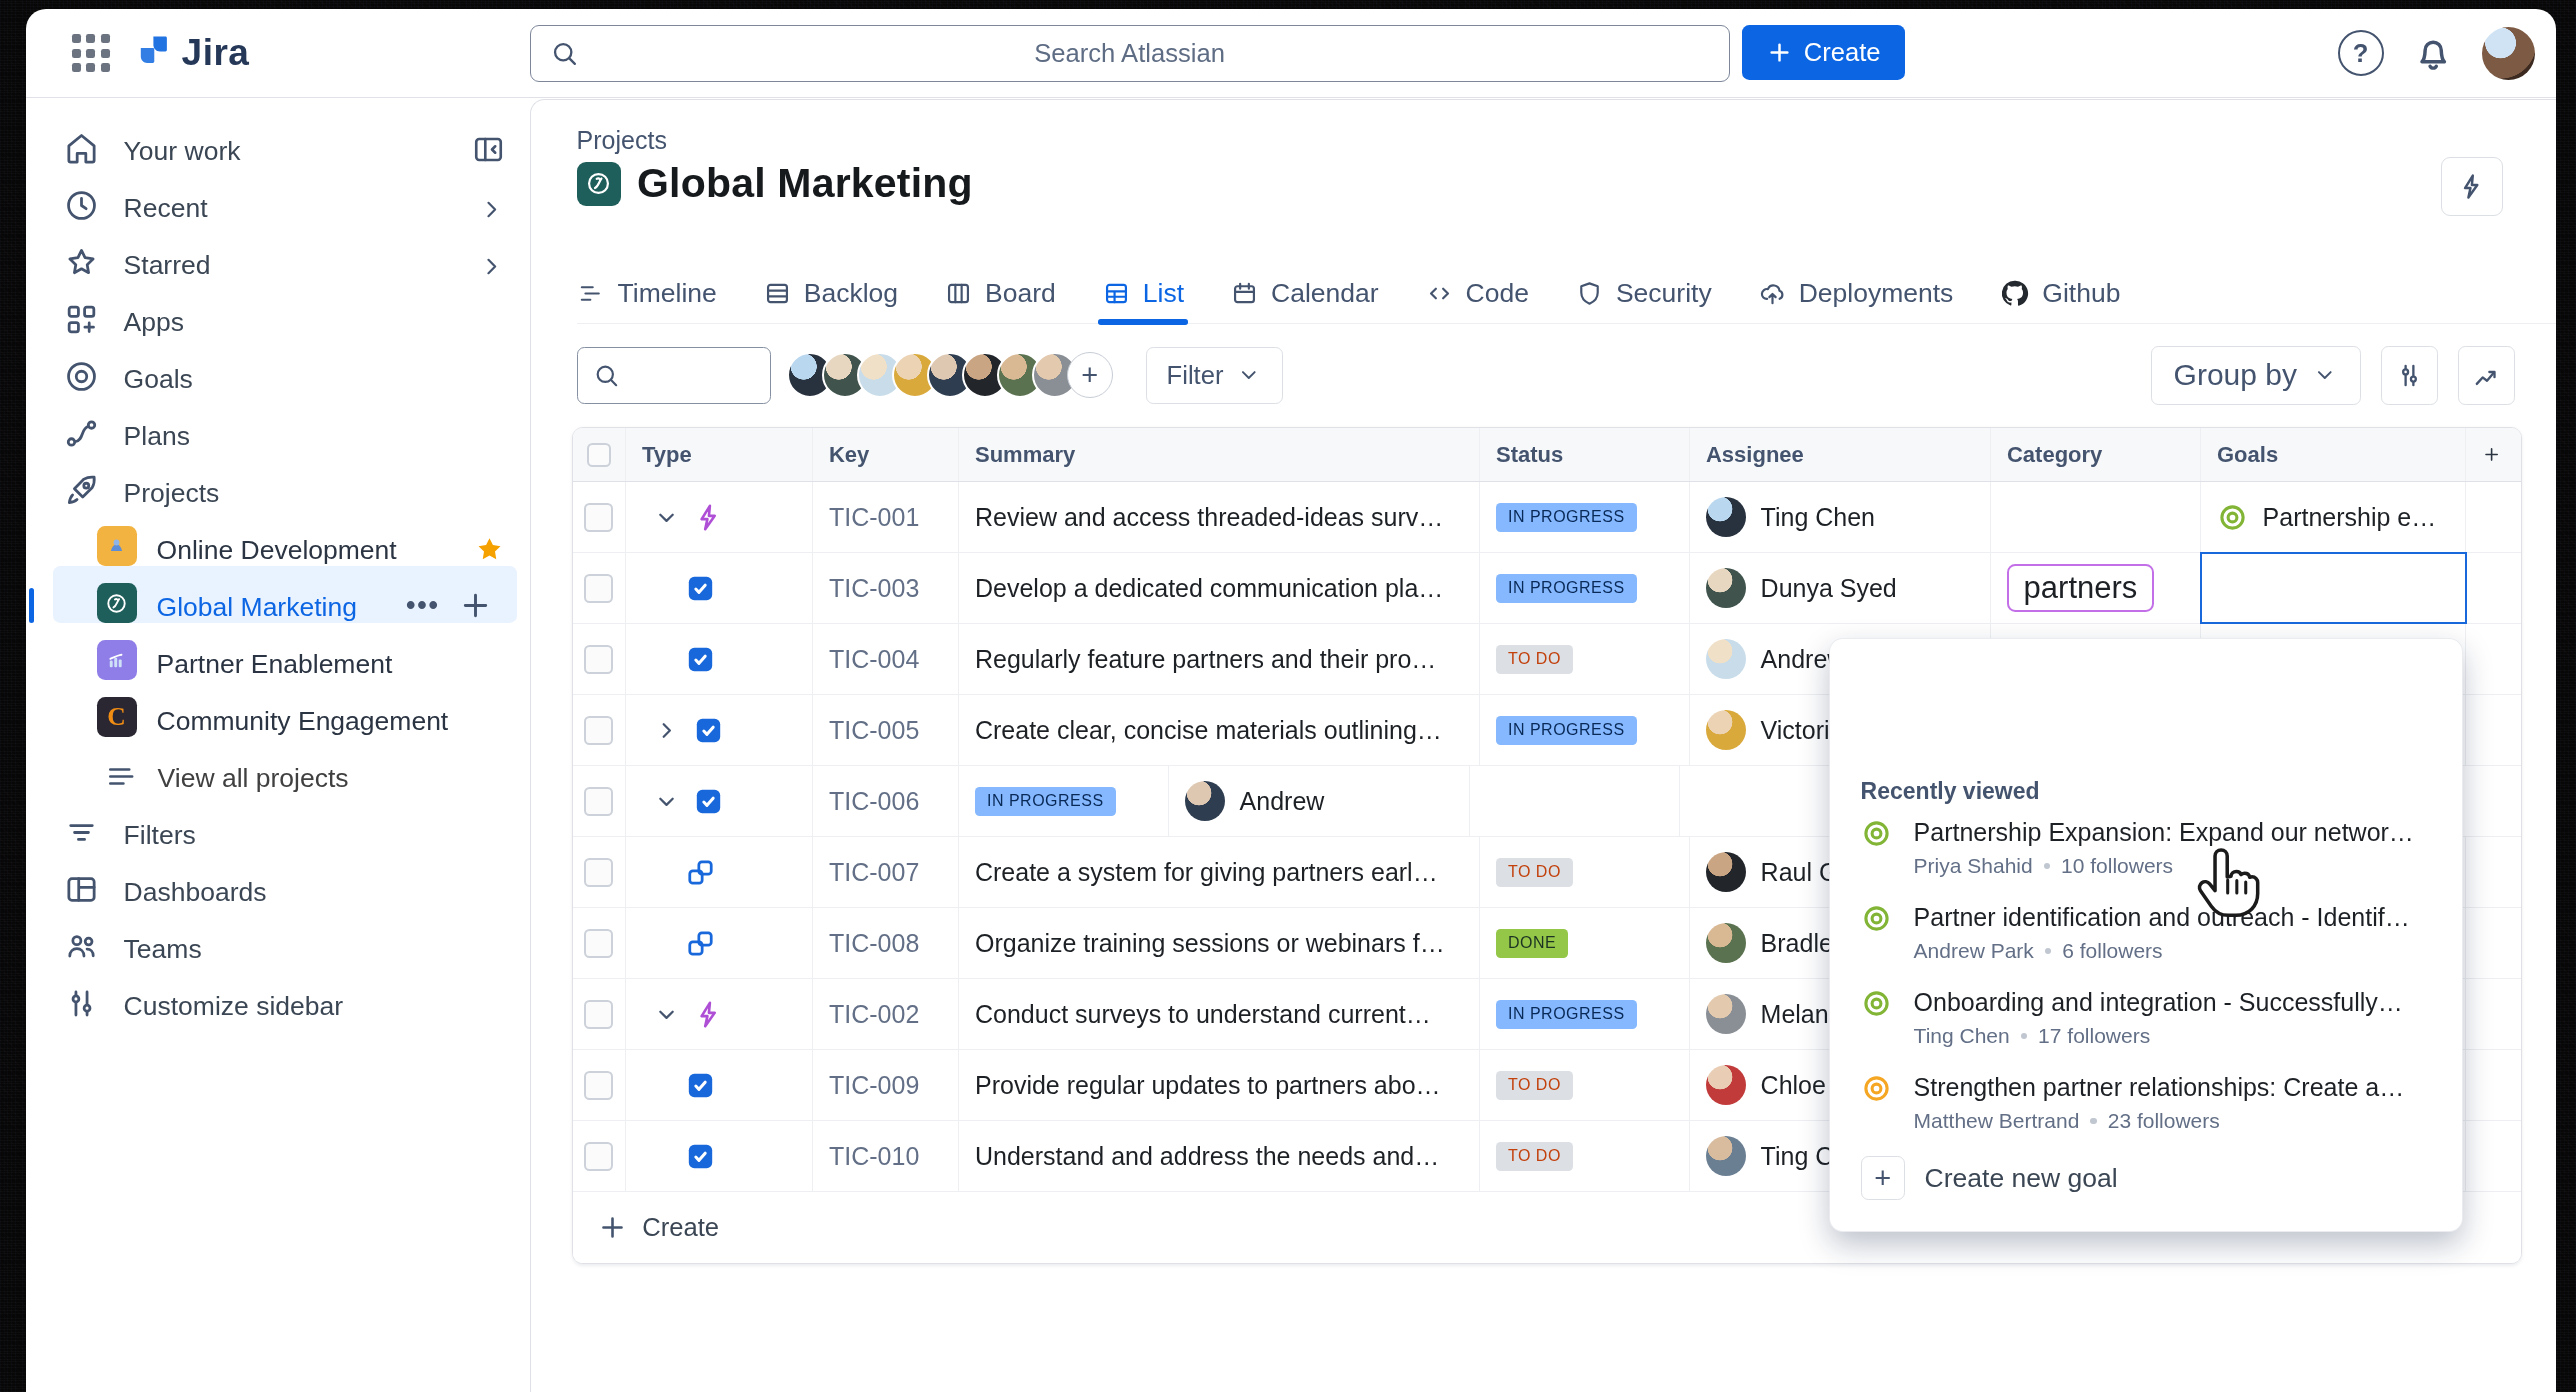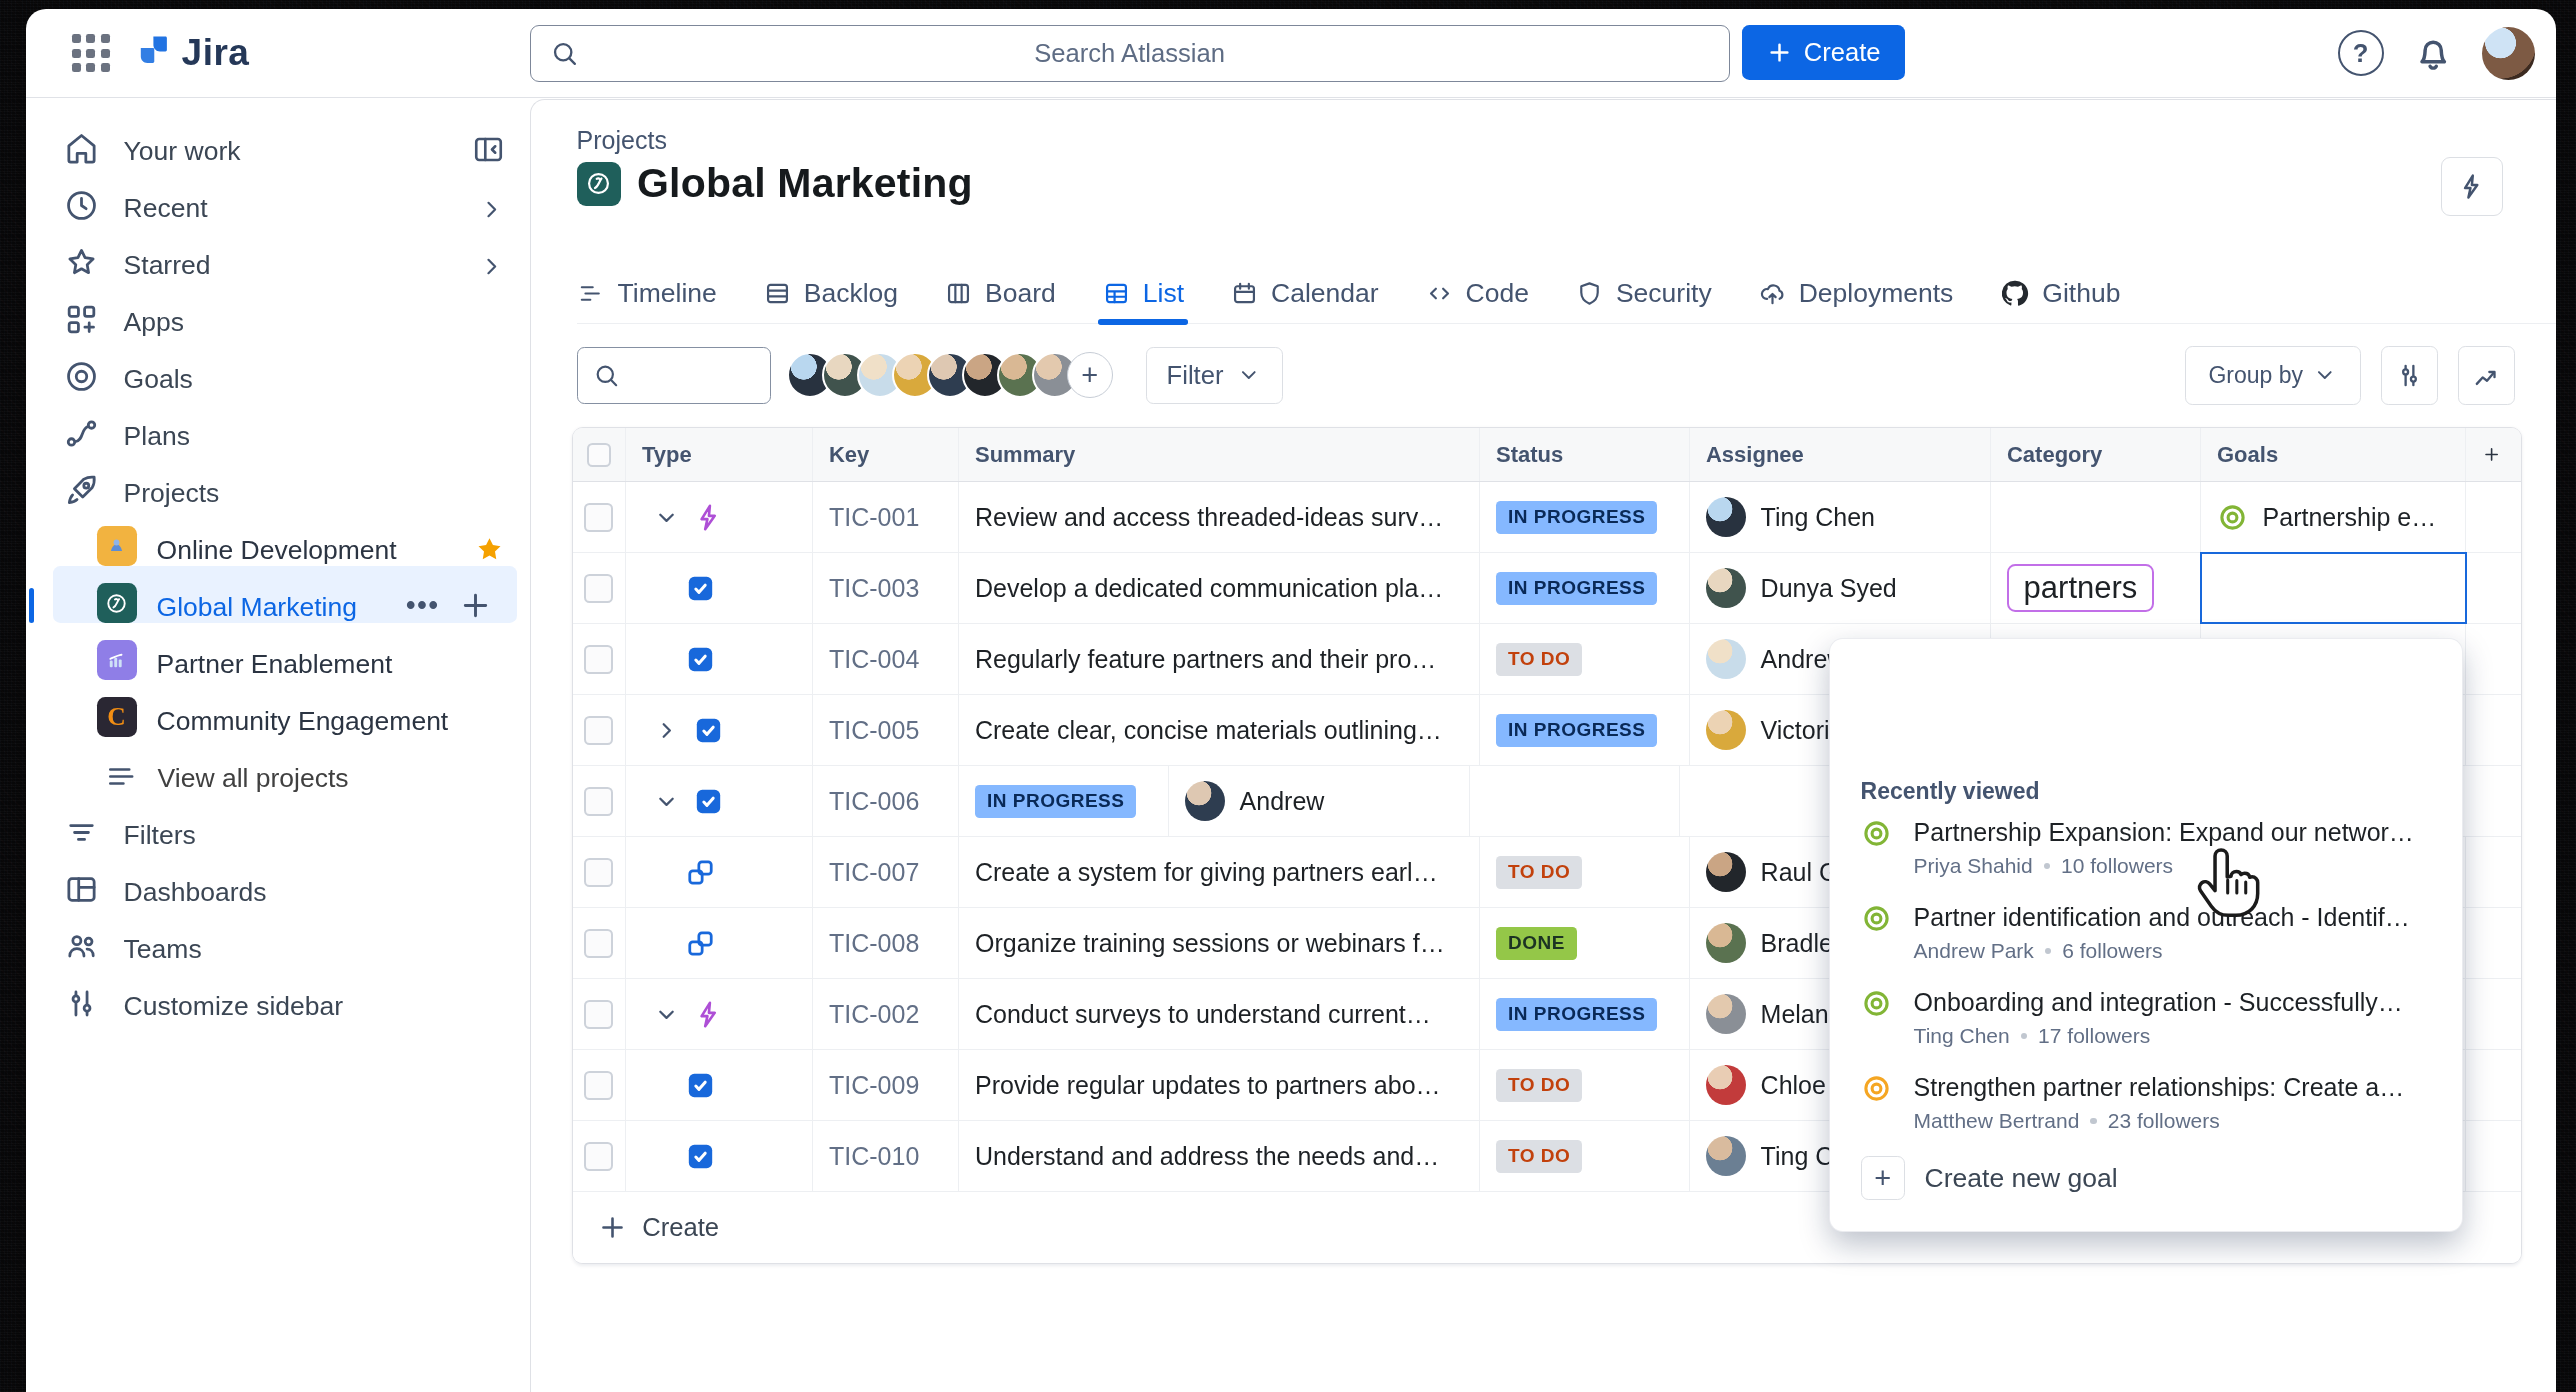--- a/index.html
+++ b/index.html
@@ -66,37 +66,37 @@
   .toolbar{position:absolute;left:46px;right:41px;top:245px;height:60px;display:flex;align-items:center}
   .tsearch{width:192px;height:55px;border:1.8px solid #8590A2;border-radius:7.3px;display:flex;align-items:center;background:#fff}
   .tsearch .mag{margin-left:14.6px}
   .avgroup{display:flex;align-items:center;margin-left:27px}
   .avgroup .avatar{width:42px;height:42px;border:2.7px solid #fff;margin-left:-11px}
   .plus-av{width:44px;height:44px;border-radius:50%;background:#fff;border:1.8px solid #C7CDD6;margin-left:-11px;
     display:flex;align-items:center;justify-content:center;color:#44546F;font-size:29px}
   .filter-btn{margin-left:33px;height:55px;border:1.8px solid #DCDFE4;border-radius:7.3px;display:flex;align-items:center;
     gap:12.8px;padding:0 20px;font-size:25.6px;color:#44546F}
   .tb-right{margin-left:auto;display:flex;align-items:center;gap:20px}
-  .groupby{height:57px;border:1.8px solid #DCDFE4;border-radius:7.3px;display:flex;align-items:center;gap:9px;
-    padding:0 22px;font-size:23px;color:#44546F}
+  .groupby{height:57px;border:1.8px solid #DCDFE4;border-radius:7.3px;display:flex;align-items:center;gap:15px;
+    padding:0 22px;font-size:30px;color:#44546F}
   .sq-btn{width:55px;height:57px;border:1.8px solid #DCDFE4;border-radius:7.3px;display:flex;align-items:center;justify-content:center}
 
   
   .tablecard{position:absolute;left:41px;top:327px;width:1948px;border:1.8px solid #DFE1E6;border-radius:11px;
     background:#fff;box-shadow:0 1.8px 3.7px rgba(9,30,66,.08);overflow:visible}
   .thead{display:flex;height:53px;background:#F7F8F9;border-bottom:1.8px solid #DFE1E6;border-radius:9px 9px 0 0}
   .thead .c{font-size:22px;font-weight:700;color:#44546F}
   .c{display:flex;align-items:center;padding:0 16.4px;border-right:1.4px solid #EDEFF2;box-sizing:border-box;flex:none;
     overflow:hidden;white-space:nowrap}
   .c:last-child{border-right:none}
   .trow{display:flex;height:70px;background:#fff;border-bottom:1.4px solid #EDEFF2}
   .key{color:#626F86;font-size:25px}
   .summary{color:#1D2125;font-size:25px}
   .cb{width:25px;height:25px;border:2.3px solid #CDD2DA;border-radius:5.5px;background:#FBFBFC;flex:none}
-  .pill{font-size:19px;font-weight:700;letter-spacing:0.5px;padding:5.5px 12px;border-radius:4.6px;white-space:nowrap}
+  .pill{font-size:16px;font-weight:400;letter-spacing:0.5px;padding:5.5px 12px;border-radius:4.6px;white-space:nowrap}
   .st-inprogress{background:#85B8FF;color:#092957}
   .st-todo{background:#DCDFE4;color:#c2410c}
   .st-done{background:#94C748;color:#1C3323}
   .aname{font-size:25px;color:#1D2125;margin-left:14.6px}
   .cat-pill{border:2.3px solid #C26FE8;border-radius:8.2px;padding:3.7px 14.6px;font-size:31px;color:#1D2125;background:#fff}
   .goaltxt{font-size:25px;color:#1D2125;margin-left:14.6px}
   .focus-cell{outline:2.7px solid #1868DB;outline-offset:-1.8px}
   .create-row{display:flex;align-items:center;height:71px;padding-left:24px;gap:14.6px;color:#3B4654;font-size:25.6px;
     border-radius:0 0 9px 9px;background:#fff}
   .ravatar{width:40px;height:40px;border-radius:50%;flex:none}

